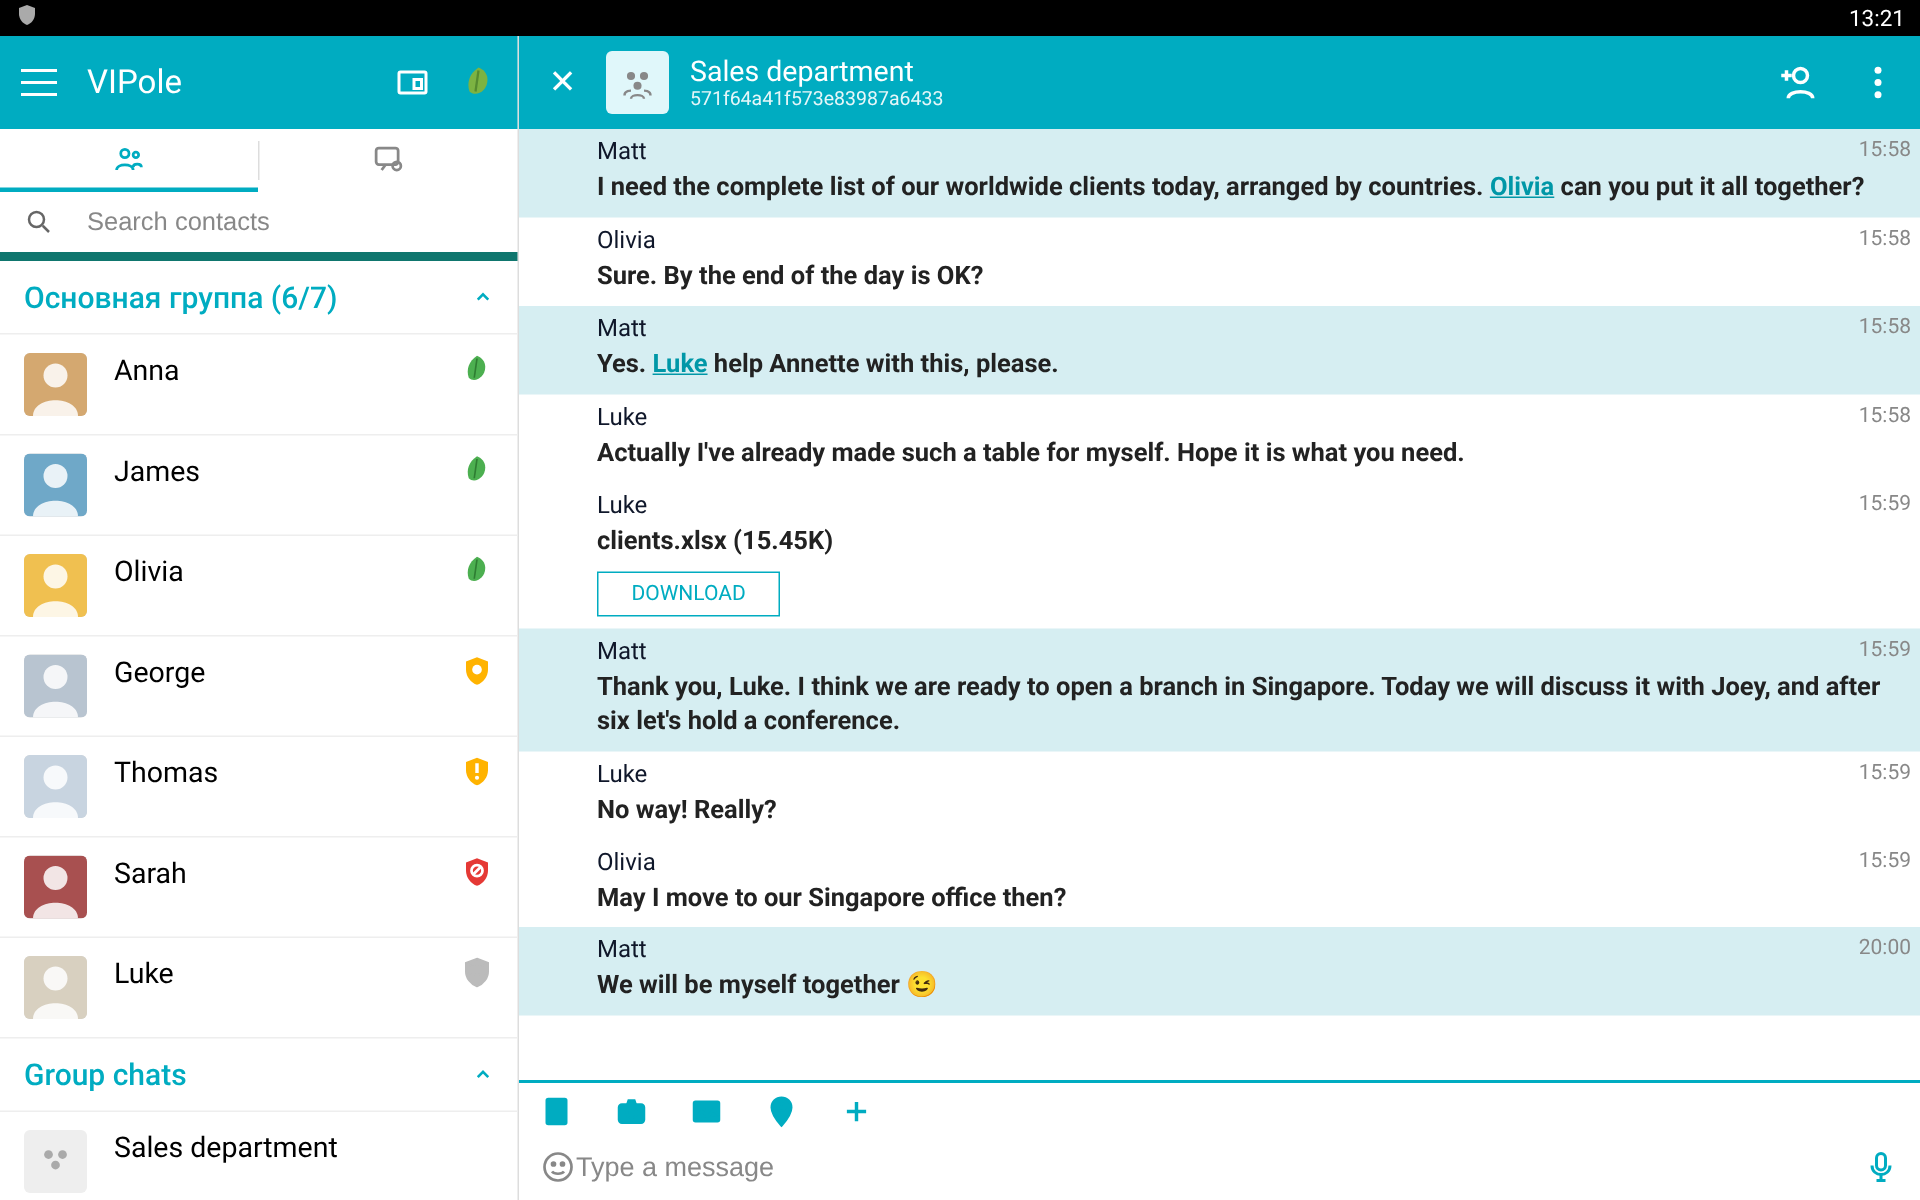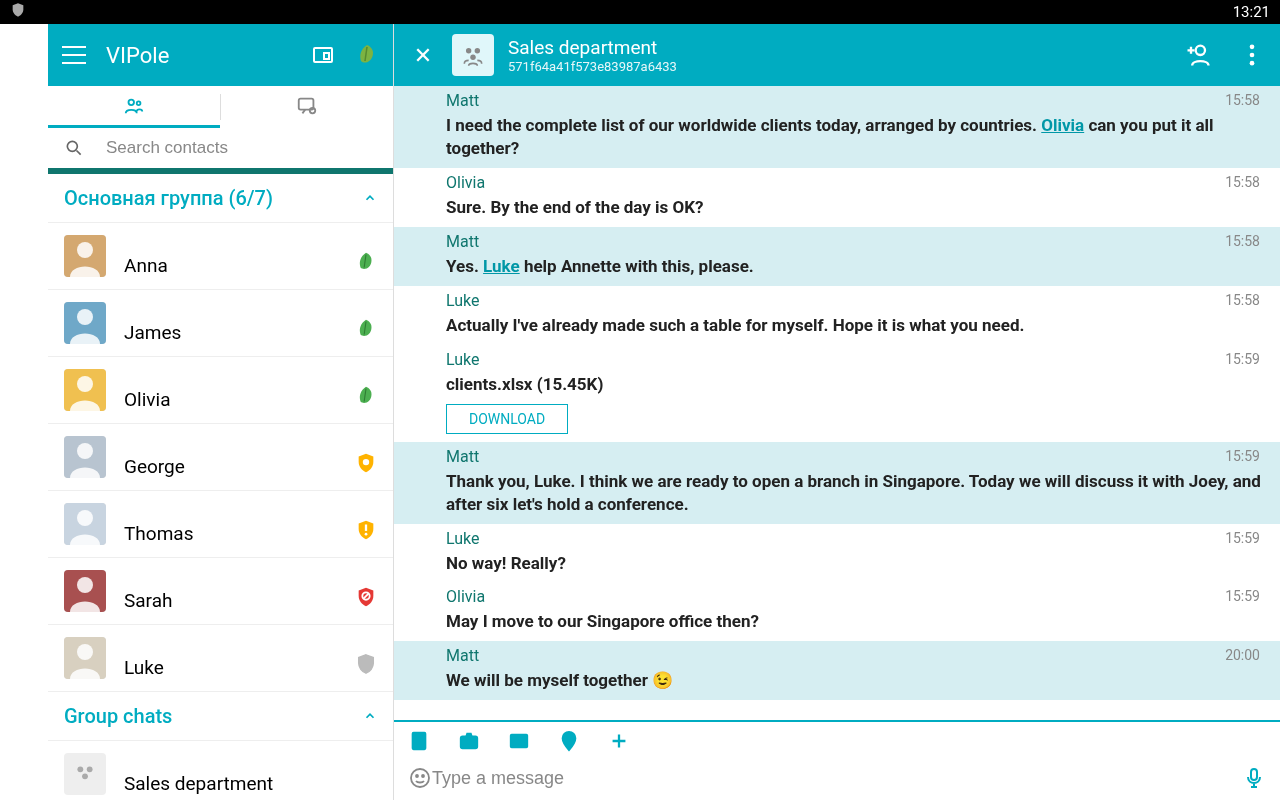--- a/index.html
+++ b/index.html
@@ -1,37 +1,37 @@
 <!DOCTYPE html>
 <html><head>
 <meta charset="utf-8">
 <style>
 * { box-sizing: border-box; margin: 0; padding: 0; }
 html, body { width: 1280px; height: 800px; font-family: -apple-system, BlinkMacSystemFont, "Segoe UI", Roboto, Arial, sans-serif; overflow: hidden; background: #fff; }
 .status-bar { height: 24px; background: #000; color: #fff; display: flex; align-items: center; justify-content: space-between; padding: 0 10px; font-size: 15px; }
 .status-left svg { width: 16px; height: 16px; fill: #aaa; }
-.app { display: flex; height: calc(800px - 24px); margin-left: 48px; }
+.app { display: flex; height: calc(800px - 24px); }
 .sidebar { width: 346px; display: flex; flex-direction: column; border-right: 1px solid #ddd; }
 .sb-header { height: 62px; background: #00acc1; display: flex; align-items: center; padding: 0 14px; gap: 20px; color: #fff; }
 .sb-header .title { font-size: 22px; font-weight: 400; flex: 1; }
 .burger { width: 24px; height: 18px; display: flex; flex-direction: column; justify-content: space-between; cursor: pointer; }
 .burger div { height: 2px; background: #fff; }
 .sb-header .hicon { width: 24px; height: 24px; display: flex; align-items: center; justify-content: center; }
 .tabs { display: flex; height: 42px; }
 .tab { flex: 1; display: flex; align-items: center; justify-content: center; cursor: pointer; border-bottom: 2px solid transparent; }
 .tab.active { border-bottom: 3px solid #00acc1; }
 .tab-sep { width: 1px; background: #ddd; height: 26px; align-self: center; }
 .tab svg { width: 22px; height: 22px; }
 .search { display: flex; align-items: center; padding: 10px 16px; gap: 22px; border-bottom: 6px solid #0f766e; }
 .search input { border: none; outline: none; font-size: 17px; flex: 1; color: #333; }
 .search input::placeholder { color: #888; }
 .group-hdr { display: flex; align-items: center; justify-content: space-between; padding: 12px 16px; color: #00acc1; font-size: 20px; font-weight: 500; cursor: pointer; border-bottom: 1px solid #eee; }
 .chev { width: 14px; height: 14px; }
 .contact-list { flex: 1; overflow-y: auto; }
-.contact { display: flex; align-items: flex-end; padding: 12px 16px; gap: 18px; border-bottom: 1px solid #eee; cursor: pointer; }
+.contact { display: flex; align-items: flex-start; padding: 12px 16px; gap: 18px; border-bottom: 1px solid #eee; cursor: pointer; }
 .avatar { width: 42px; height: 42px; border-radius: 4px; background: #ddd; display: flex; align-items: center; justify-content: center; overflow: hidden; flex-shrink: 0; }
 .avatar svg { width: 100%; height: 100%; }
 .grp-avatar svg { width: 28px; height: 28px; fill: #aaa; }
 .contact .name { font-size: 19px; flex: 1; }
 .status-ic { width: 22px; height: 22px; }
 .leaf { fill: #4caf50; }
 .shield-o { fill: #ffb300; }
 .shield-w { fill: #ffb300; }
 .shield-r { fill: #e53935; }
 .shield-g { fill: #bbb; }
@@ -41,22 +41,22 @@
 .close-x { font-size: 22px; width: 30px; text-align: center; cursor: pointer; }
 .chat-av { width: 42px; height: 42px; background: #e0f7fa; border-radius: 4px; display: flex; align-items: center; justify-content: center; }
 .chat-av svg { width: 26px; height: 26px; fill: #888; }
 .chat-title { flex: 1; }
 .chat-title .t1 { font-size: 19px; }
 .chat-title .t2 { font-size: 13px; opacity: 0.9; }
 .hdr-act { width: 28px; height: 28px; display: flex; align-items: center; justify-content: center; cursor: pointer; margin-left: 12px; }
 .messages { flex: 1; overflow-y: auto; }
 .msg { padding: 5px 14px 8px 52px; position: relative; }
 .msg.alt { background: #d6eef2; }
-.msg .sender { color: #0f766e; font-size: 16px; margin-bottom: 4px; }
-.msg .time { position: absolute; right: 20px; top: 6px; color: #888; font-size: 14px; }
+.msg .sender { color: #0f172a; font-size: 16px; margin-bottom: 4px; }
+.msg .time { position: absolute; right: 6px; top: 6px; color: #888; font-size: 14px; }
 .msg .text { font-size: 17px; color: #222; line-height: 1.35; font-weight: bold; }
 .mention { color: #0097a7; text-decoration: underline; }
 .dl-btn { display: inline-block; border: 1px solid #00acc1; color: #00acc1; padding: 6px 22px; font-size: 14px; margin-top: 8px; cursor: pointer; background: #fff; }
 .compose { border-top: 2px solid #00acc1; }
 .comp-row { display: flex; align-items: center; gap: 28px; padding: 8px 14px; }
 .comp-ic { width: 22px; height: 22px; cursor: pointer; fill: #00acc1; stroke: #00acc1; }
 .input-row { display: flex; align-items: center; padding: 6px 14px 10px; }
 .input-row input { flex: 1; border: none; outline: none; font-size: 18px; color: #333; }
 .input-row input::placeholder { color: #888; }
 </style>

